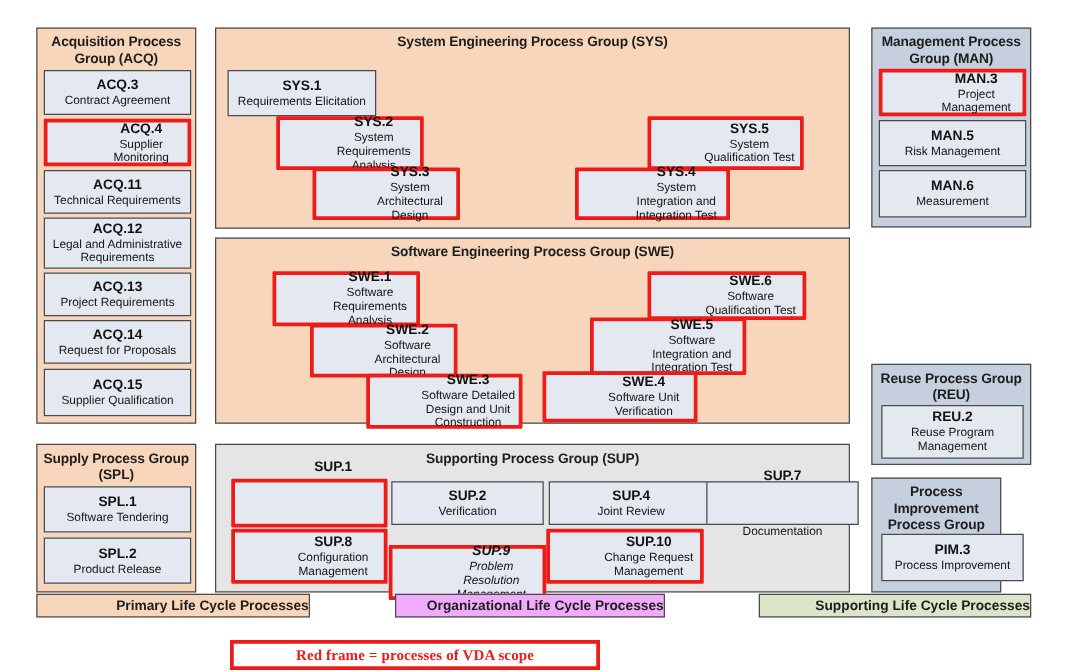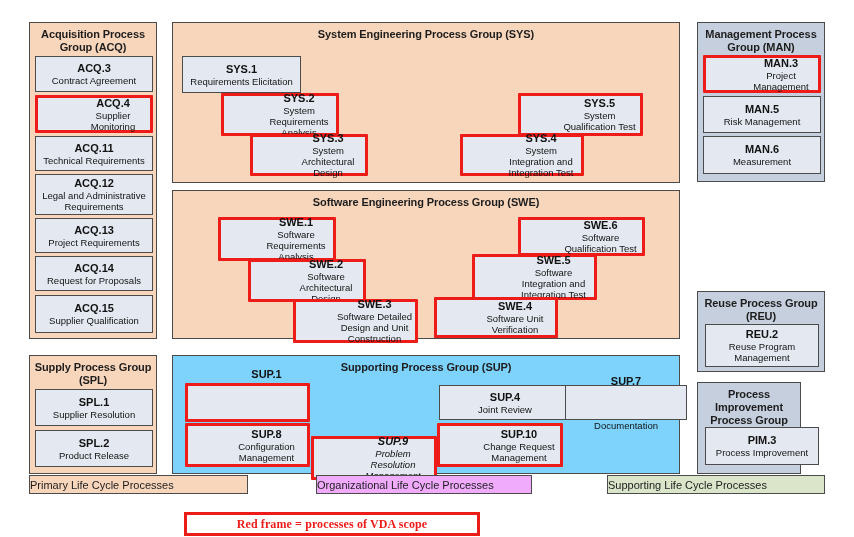--- a/index.html
+++ b/index.html
@@ -3,21 +3,21 @@
 <meta charset="utf-8">
 <style>
   html,body{margin:0;padding:0;background:#ffffff;}
   body{width:854px;height:537px;position:relative;overflow:hidden;
        font-family:"Liberation Sans","DejaVu Sans",sans-serif;
        -webkit-font-smoothing:antialiased;}
 
   
   .group{position:absolute;box-sizing:border-box;border:1.5px solid #4b4b4b;}
   .group.primary{background:#F8D6BC;}
-  .group.support{background:#7dd3fc;}
+  .group.support{background:#e5e5e5;}
   .group.org{background:#C6CFDD;}
 
   .group-title{
     position:absolute;left:0;right:0;top:5px;
     text-align:center;font-weight:bold;font-size:11px;color:#1d1d1d;
     line-height:13px;letter-spacing:-0.1px;
   }
 
   
   .proc{
@@ -27,22 +27,22 @@
     text-align:center;color:#121212;
     padding:1px 2px;
   }
   .proc .pid{font-weight:bold;font-size:11px;line-height:13px;}
   .proc .pname{font-size:9.5px;line-height:11px;font-weight:normal;}
   .proc.vda{border:3.5px solid #EE1C18;border-radius:1px;padding-left:40px;}
 
   
   .legend-bar{
     position:absolute;box-sizing:border-box;border:1.4px solid #4b4b4b;
-    display:flex;align-items:center;justify-content:flex-start;
-    font-weight:normal;font-size:11px;color:#1d1d1d;
+    display:flex;align-items:center;justify-content:flex-end;
+    font-weight:bold;font-size:11px;color:#1d1d1d;
   }
   .legend-bar.primary{background:#F8D6BC;}
   .legend-bar.org{background:#f0abfc;}
   .legend-bar.support{background:#DBE5C9;}
 
   .vda-note{
     position:absolute;box-sizing:border-box;
     background:#ffffff;border:3.5px solid #EE1C18;
     display:flex;align-items:center;justify-content:center;
     color:#EE1C18;font-weight:bold;font-size:12px;letter-spacing:0.1px;
@@ -88,21 +88,21 @@
     <span class="pid">ACQ.15</span>
     <span class="pname">Supplier Qualification</span>
   </div>
 </div>
 
 <div class="group primary" style="left:29px;top:355px;width:128px;height:119px;">
   <div class="group-title">Supply Process Group (SPL)</div>
 
   <div class="proc" style="left:5px;top:33px;width:118px;height:37px;">
     <span class="pid">SPL.1</span>
-    <span class="pname">Supplier Resolution</span>
+    <span class="pname">Software Tendering</span>
   </div>
 
   <div class="proc" style="left:5px;top:74px;width:118px;height:37px;">
     <span class="pid">SPL.2</span>
     <span class="pname">Product Release</span>
   </div>
 </div>
 
 <div class="group primary" style="left:172px;top:22px;width:508px;height:161px;">
   <div class="group-title">System Engineering Process Group (SYS)</div>
@@ -168,20 +168,24 @@
 </div>
 
 <div class="group support" style="left:172px;top:355px;width:508px;height:119px;">
   <div class="group-title">Supporting Process Group (SUP)</div>
 
   <div class="proc vda" style="left:12px;top:27px;width:125px;height:39px;gap:46px;">
     <span class="pid">SUP.1</span>
     <span class="pname">Quality Assurance</span>
   </div>
 
+  <div class="proc" style="left:140px;top:29px;width:122px;height:35px;">
+    <span class="pid">SUP.2</span>
+    <span class="pname">Verification</span>
+  </div>
 
   <div class="proc" style="left:266px;top:29px;width:132px;height:35px;">
     <span class="pid">SUP.4</span>
     <span class="pname">Joint Review</span>
   </div>
 
   <div class="proc" style="left:392px;top:29px;width:122px;height:35px;gap:32px;">
     <span class="pid">SUP.7</span>
     <span class="pname">Documentation</span>
   </div>

